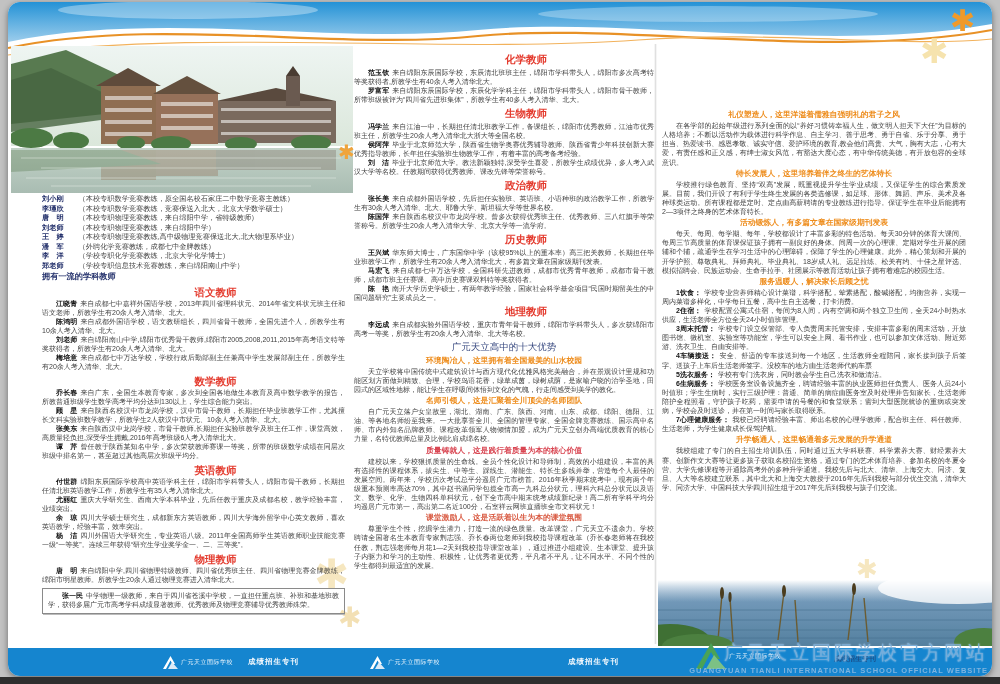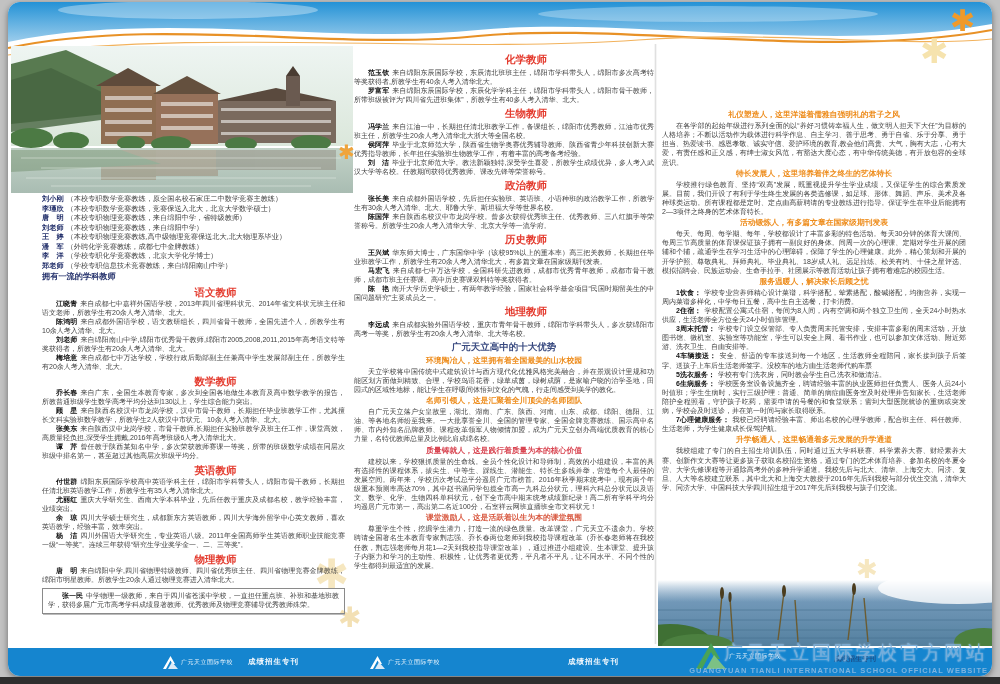--- a/index.html
+++ b/index.html
@@ -19,24 +19,24 @@
   .fold{position:absolute;left:646px;top:42px;height:600px;width:3px;
     background:linear-gradient(90deg,rgba(0,0,0,0),rgba(0,0,0,.12),rgba(0,0,0,0));}
   .col{position:absolute;overflow:hidden;color:#3f3f3f;text-align:justify;}
   .col-left{left:34px;top:192px;width:303px;height:452px;font-size:7px;line-height:1.28;}
   .col-mid{left:346px;top:48px;width:300px;height:596px;font-size:7px;line-height:1.3;}
   .col-right{left:654px;top:60px;width:304px;height:530px;font-size:7px;line-height:1.3;margin-top:46px;}
   p{margin:0;}
   p.t{text-indent:2em;}
   p.t b{color:#141414;margin-right:3px;}
   p.coach{font-size:7.2px;line-height:1.32;}
-  p.coach b{color:#23306b;margin-right:3px;}
+  p.coach b{color:#23306b;margin-right:15px;}
   .tagline{text-align:left;font-weight:bold;color:#23306b;font-size:8.2px;margin:2px 0;}
   .sec-h{text-align:center;color:#e43b2e;font-weight:bold;font-size:10.5px;margin:3px 0 1px;padding-left:44px;}
-  .adv-title{text-align:center;color:#394a80;font-weight:bold;font-size:9.5px;margin:3px 0 1px;}
+  .adv-title{text-align:center;color:#394a80;font-weight:normal;font-size:9.5px;margin:3px 0 1px;}
   .adv-h{text-align:center;font-weight:bold;font-size:7.8px;margin:2px 0 1px;color:#ee8d1d;}
   .boxed{border:1px solid #8a8a8a;box-shadow:1px 1px 0 #bbb;padding:3px 5px;margin-top:3px;}
   .ast{position:absolute;line-height:1;pointer-events:none;}
   .footer{position:absolute;left:0;right:0;top:646px;height:40px;background:#1585cf;}
   .f-item{position:absolute;top:0;height:28px;display:flex;align-items:center;color:#fff;}
   .f-label{font-size:6px;color:#eaf4fc;margin-left:3px;letter-spacing:.5px;}
   .f-center{font-size:7.5px;font-weight:bold;color:#f2f8fd;letter-spacing:1px;}
   .watermark{position:absolute;right:4px;top:-8px;text-align:right;pointer-events:none;}
   .wm-cn{font-size:19px;font-weight:normal;color:#7db0dc;letter-spacing:3px;opacity:.92;
     text-shadow:0 0 2px rgba(255,255,255,.6);}

